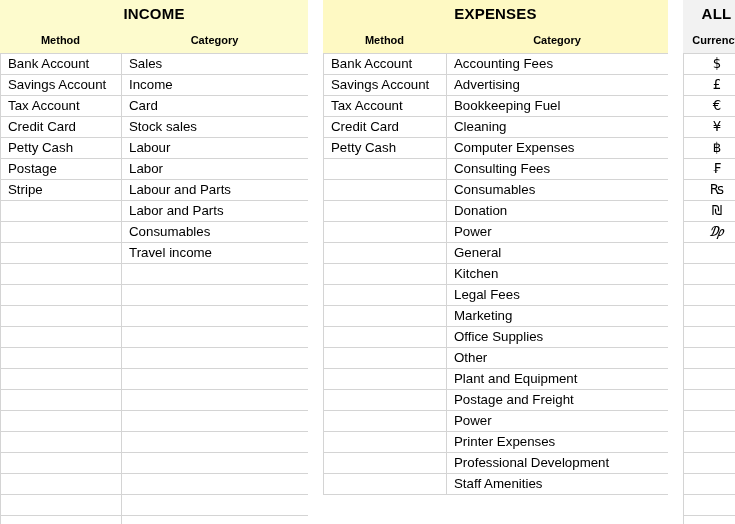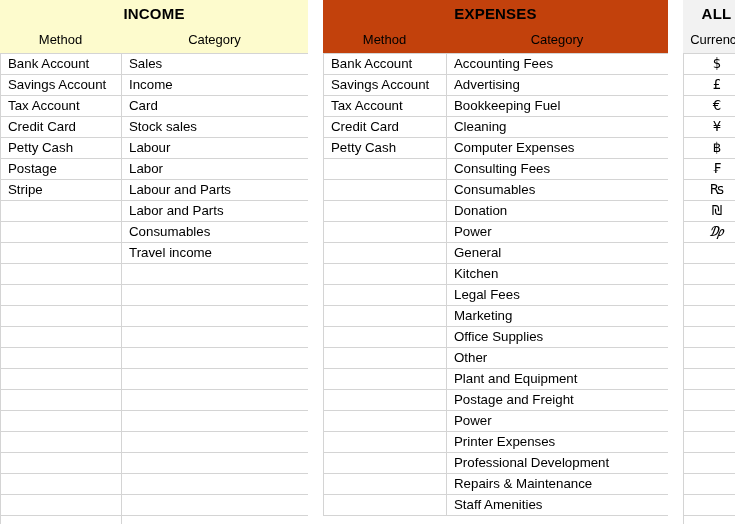--- a/index.html
+++ b/index.html
@@ -67,26 +67,26 @@
   }
   .title-cell {
     height: 26px;
     font-size: 15px;
     font-weight: bold;
     letter-spacing: 0.2px;
     vertical-align: middle;
   }
   .sub-cell {
     height: 27px;
-    font-size: 13px;
-    font-weight: normal;
+    font-size: 11px;
+    font-weight: bold;
     vertical-align: middle;
   }
   .hdr-income  td { background: #fdfbcd; }
-  .hdr-expense td { background: #c2410c; }
+  .hdr-expense td { background: #fef9c3; }
   .hdr-all     td { background: #f2f2f2; }
 
   .income-block  { width: 308px; flex: 0 0 308px; }
   .expense-block { width: 345px; flex: 0 0 345px; }
   .all-block     { width: 67px;  flex: 0 0 67px; }
 
   
   .income-block  col.c1 { width: 121px; }
   .income-block  col.c2 { width: 187px; }
   .expense-block col.c1 { width: 123px; }
@@ -325,24 +325,20 @@
           <tr>
             <td class="empty-cell"></td>
             <td>Printer Expenses</td>
           </tr>
           <tr>
             <td class="empty-cell"></td>
             <td>Professional Development</td>
           </tr>
           <tr>
             <td class="empty-cell"></td>
-            <td>Repairs &amp; Maintenance</td>
-          </tr>
-          <tr>
-            <td class="empty-cell"></td>
             <td>Staff Amenities</td>
           </tr>
         </tbody>
     </table>
   </div>
 
   <div class="gap"></div>
 
   <div class="block all-block">
     <table class="hdr hdr-all">

